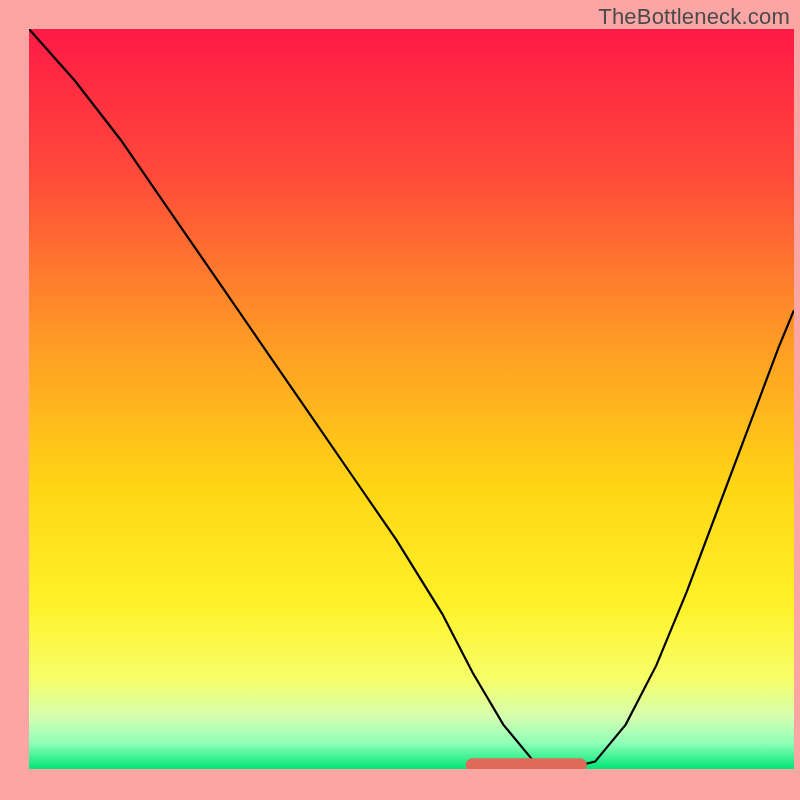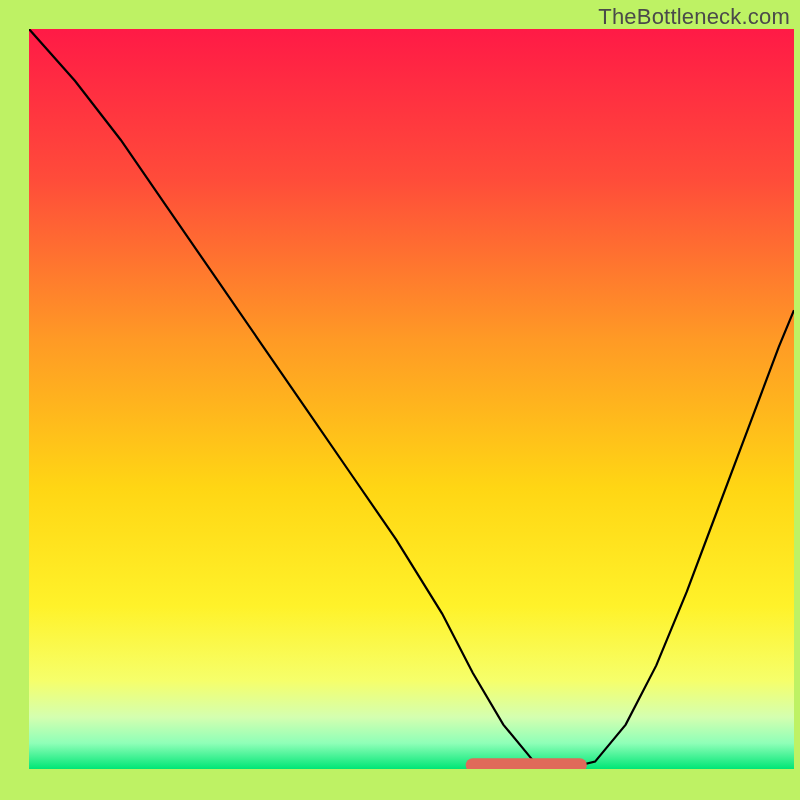--- a/index.html
+++ b/index.html
@@ -9,21 +9,21 @@
     height: 800px;
     background: #000;
     overflow: hidden;
   }
   .frame {
     position: absolute;
     left: 0;
     top: 0;
     width: 800px;
     height: 800px;
-    background: #bef264;
+    background: #fca5a5;
   }
   .watermark {
     position: absolute;
     top: 4px;
     right: 10px;
     font-family: Arial, Helvetica, sans-serif;
     font-size: 22px;
     color: #4a4a4a;
     letter-spacing: 0.2px;
     user-select: none;

